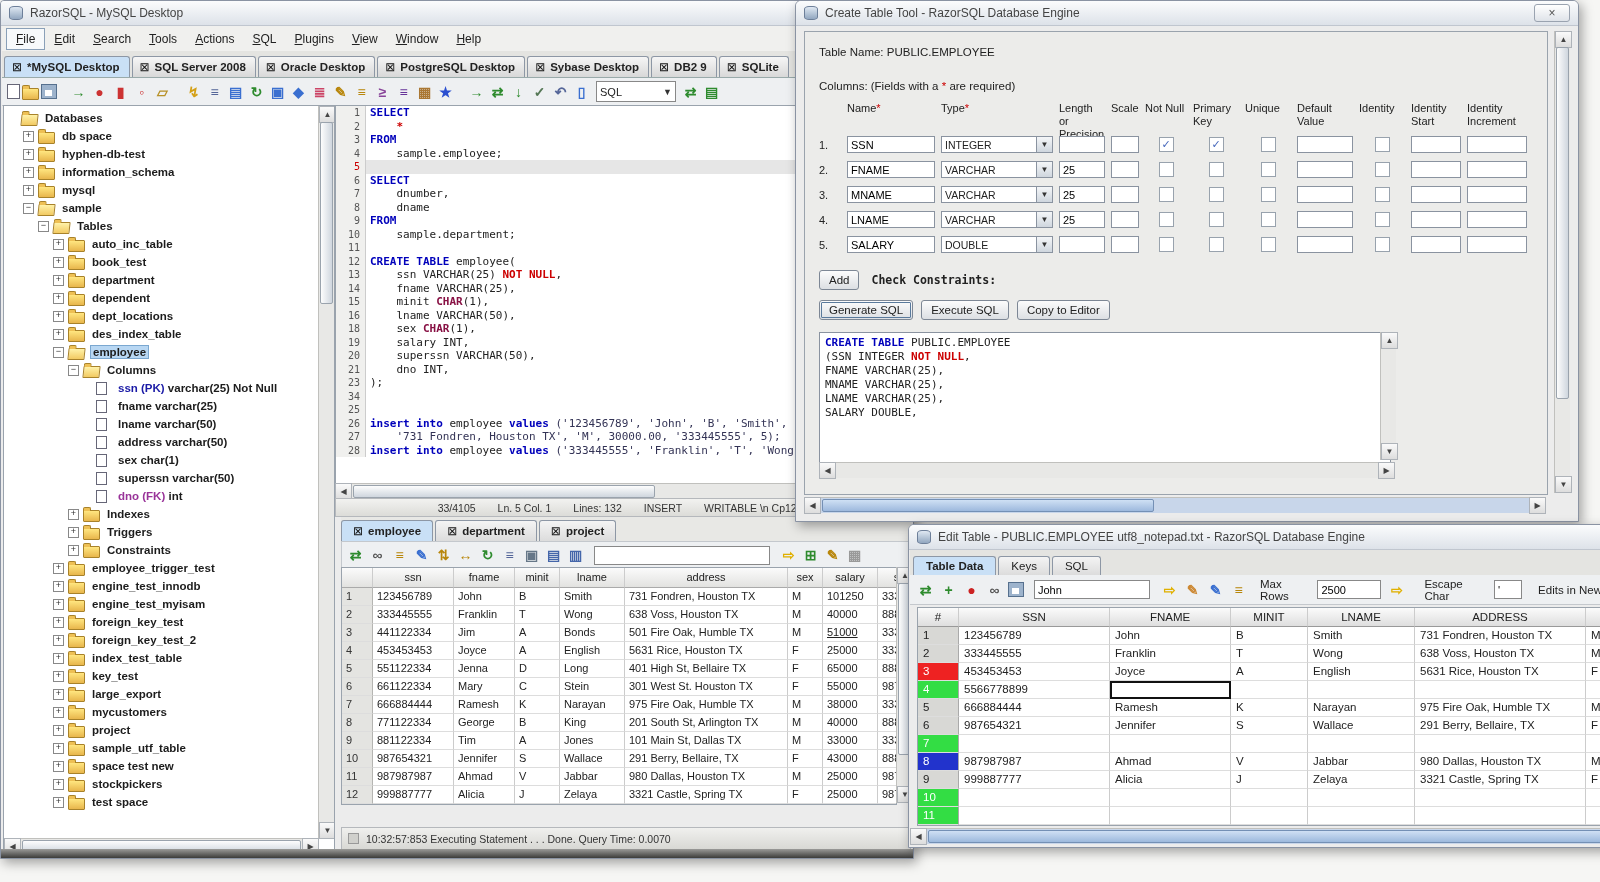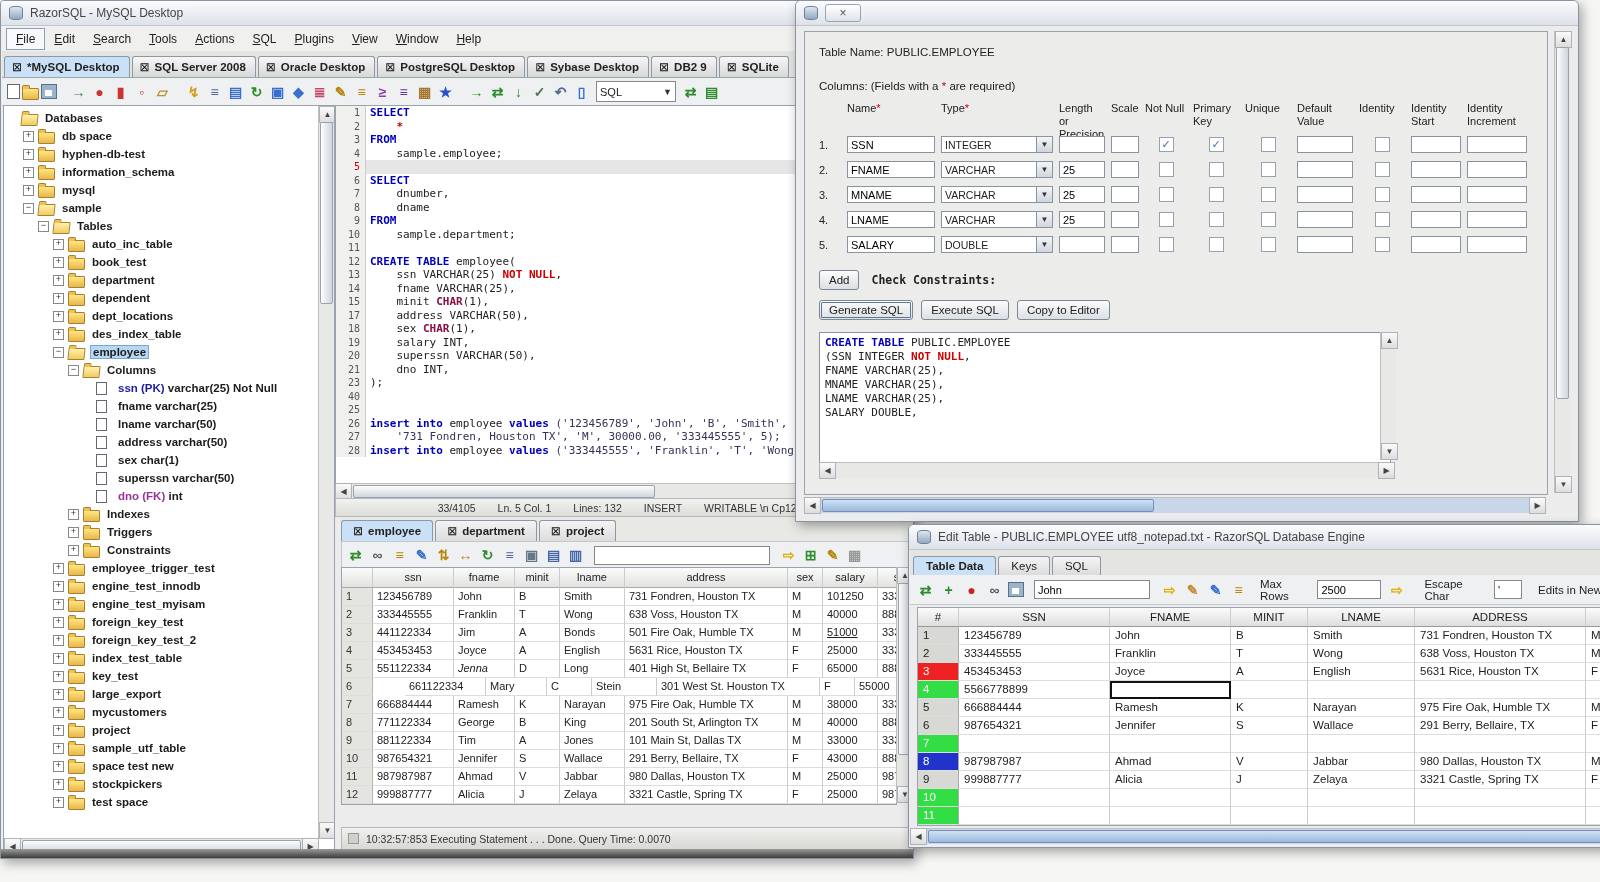--- a/index.html
+++ b/index.html
@@ -464,27 +464,27 @@
           <div class="ed-line"><span class="ed-num">6</span><span class="ed-code"><span class="seg-kw">SELECT</span></span></div>
           <div class="ed-line"><span class="ed-num">7</span><span class="ed-code"><span class="seg-p">    dnumber,</span></span></div>
           <div class="ed-line"><span class="ed-num">8</span><span class="ed-code"><span class="seg-p">    dname</span></span></div>
           <div class="ed-line"><span class="ed-num">9</span><span class="ed-code"><span class="seg-kw">FROM</span></span></div>
           <div class="ed-line"><span class="ed-num">10</span><span class="ed-code"><span class="seg-p">    sample.department;</span></span></div>
           <div class="ed-line"><span class="ed-num">11</span><span class="ed-code"></span></div>
           <div class="ed-line"><span class="ed-num">12</span><span class="ed-code"><span class="seg-kw">CREATE TABLE</span><span class="seg-p"> employee(</span></span></div>
           <div class="ed-line"><span class="ed-num">13</span><span class="ed-code"><span class="seg-p">    ssn VARCHAR(25) </span><span class="seg-rd">NOT NULL</span><span class="seg-p">,</span></span></div>
           <div class="ed-line"><span class="ed-num">14</span><span class="ed-code"><span class="seg-p">    fname VARCHAR(25),</span></span></div>
           <div class="ed-line"><span class="ed-num">15</span><span class="ed-code"><span class="seg-p">    minit </span><span class="seg-ty">CHAR</span><span class="seg-p">(1),</span></span></div>
-          <div class="ed-line"><span class="ed-num">17</span><span class="ed-code"><span class="seg-p">    address VARCHAR(50),</span></span></div>
+          <div class="ed-line"><span class="ed-num">16</span><span class="ed-code"><span class="seg-p">    lname VARCHAR(50),</span></span></div>
           <div class="ed-line"><span class="ed-num">18</span><span class="ed-code"><span class="seg-p">    sex </span><span class="seg-ty">CHAR</span><span class="seg-p">(1),</span></span></div>
           <div class="ed-line"><span class="ed-num">19</span><span class="ed-code"><span class="seg-p">    salary INT,</span></span></div>
           <div class="ed-line"><span class="ed-num">20</span><span class="ed-code"><span class="seg-p">    superssn VARCHAR(50),</span></span></div>
           <div class="ed-line"><span class="ed-num">21</span><span class="ed-code"><span class="seg-p">    dno INT,</span></span></div>
           <div class="ed-line"><span class="ed-num">23</span><span class="ed-code"><span class="seg-p">);</span></span></div>
-          <div class="ed-line"><span class="ed-num">40</span><span class="ed-code"></span></div>
+          <div class="ed-line"><span class="ed-num">34</span><span class="ed-code"></span></div>
           <div class="ed-line"><span class="ed-num">25</span><span class="ed-code"></span></div>
           <div class="ed-line"><span class="ed-num">26</span><span class="ed-code"><span class="seg-kw">insert into</span><span class="seg-p"> employee </span><span class="seg-kw">values</span><span class="seg-st"> ('123456789', 'John', 'B', 'Smith',</span></span></div>
           <div class="ed-line"><span class="ed-num">27</span><span class="ed-code"><span class="seg-st">    '731 Fondren, Houston TX', 'M', 30000.00, '333445555', 5);</span></span></div>
           <div class="ed-line"><span class="ed-num">28</span><span class="ed-code"><span class="seg-kw">insert into</span><span class="seg-p"> employee </span><span class="seg-kw">values</span><span class="seg-st"> ('333445555', 'Franklin', 'T', 'Wong</span></span></div>
         </div>
     </div>
     <div class="hscroll" id="edhscroll">
       <div class="sbtn">◀</div>
       <div class="thumbh" style="width:300px;margin-left:1px;"></div>
       <div style="flex:1"></div>
@@ -586,31 +586,31 @@
           <div class="gcell" style="width: 36px;">A</div>
           <div class="gcell" style="width: 56px;">English</div>
           <div class="gcell" style="width: 154px;">5631 Rice, Houston TX</div>
           <div class="gcell" style="width: 26px;">F</div>
           <div class="gcell" style="width: 46px;">25000</div>
           <div class="gcell" style="width: 68px;">333445555</div>
         </div>
         <div class="grow">
           <div class="gcell rn" style="width: 22px;">5</div>
           <div class="gcell" style="width: 72px;">551122334</div>
-          <div class="gcell" style="width: 52px; font-style: italic;">Jenna</div>
+          <div class="gcell" style="width: 52px;">Jenna</div>
           <div class="gcell" style="width: 36px;">D</div>
           <div class="gcell" style="width: 56px;">Long</div>
           <div class="gcell" style="width: 154px;">401 High St, Bellaire TX</div>
           <div class="gcell" style="width: 26px;">F</div>
           <div class="gcell" style="width: 46px;">65000</div>
           <div class="gcell" style="width: 68px;">888665555</div>
         </div>
         <div class="grow">
           <div class="gcell rn" style="width: 22px;">6</div>
-          <div class="gcell" style="width: 72px; margin-left: 32px;">661122334</div>
+          <div class="gcell" style="width: 72px;">661122334</div>
           <div class="gcell" style="width: 52px;">Mary</div>
           <div class="gcell" style="width: 36px;">C</div>
           <div class="gcell" style="width: 56px;">Stein</div>
           <div class="gcell" style="width: 154px;">301 West St. Houston TX</div>
           <div class="gcell" style="width: 26px;">F</div>
           <div class="gcell" style="width: 46px;">55000</div>
           <div class="gcell" style="width: 68px;">987654321</div>
         </div>
         <div class="grow">
           <div class="gcell rn" style="width: 22px;">7</div>
@@ -687,20 +687,21 @@
     <div id="resstatus">
       <span class="statico"></span>
       <span>10:32:57:853 Executing Statement . . . Done. Query Time: 0.0070</span>
     </div>
     <div id="mwbottom"></div>
   </div>
 
   <div class="w" id="ctwin" style="left:795px;top:0;width:782px;height:520px;">
     <div class="tb">
       <span class="dbico"></span>
+      <span class="ttl">Create Table Tool - RazorSQL Database Engine</span>
       <span class="closebtn">
         <span>×</span>
       </span>
     </div>
     <div id="ctpanel">
       <div class="lbl" style="position:absolute;left:14px;top:14px;">Table Name: PUBLIC.EMPLOYEE</div>
       <div class="lbl" style="position:absolute;left:14px;top:48px;">
         <span>Columns: (Fields with a </span><span class="red">*</span><span> are required)</span>
       </div>
       <div class="cth" id="cthdr" style="padding-left: 28px;">

